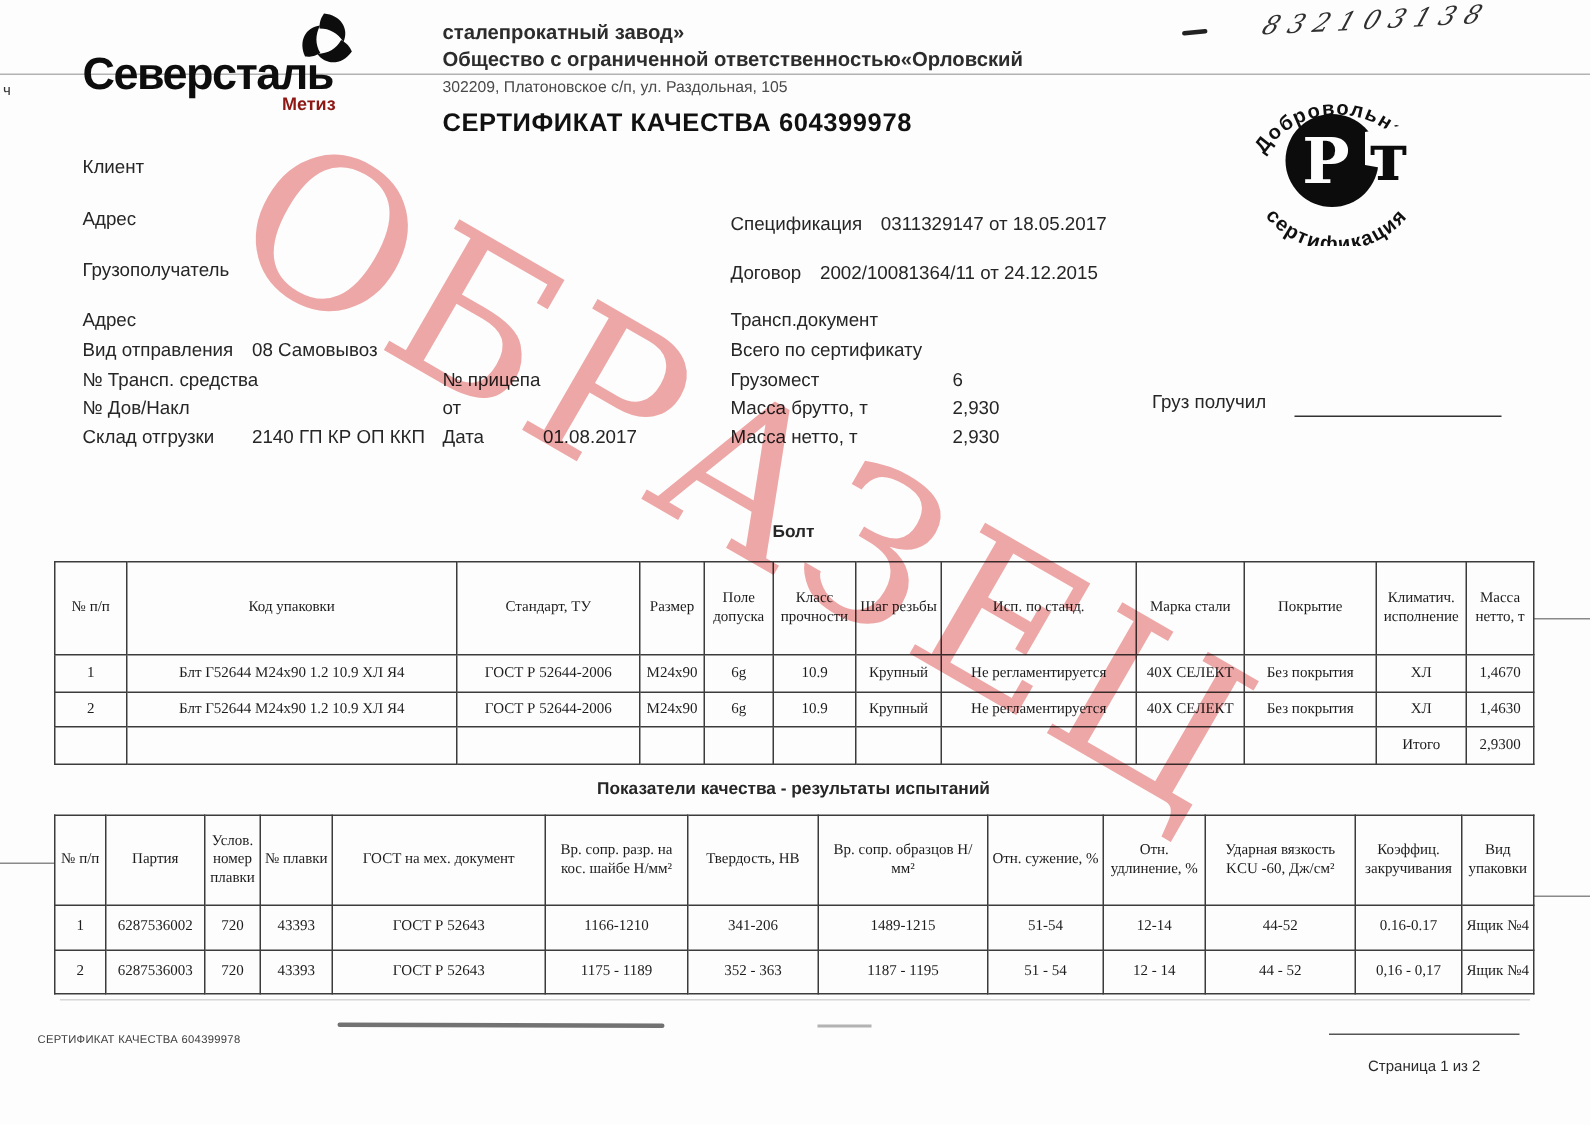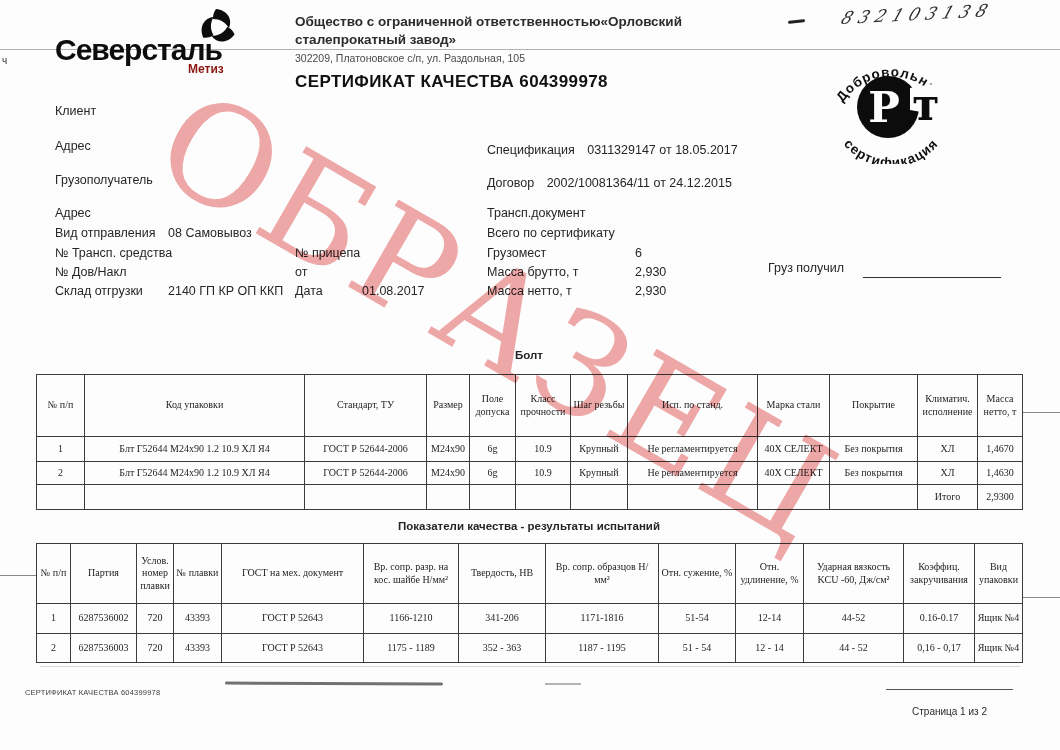--- a/index.html
+++ b/index.html
@@ -51,22 +51,22 @@
   <svg class="abs" style="left:198px;top:6px;" width="40" height="40" viewBox="0 0 40 40">
     <g transform="translate(20,21)" fill="#0d0d0d">
       <path d="M -2 -18 C 9 -17 15 -8 11 1 C 7 -5 2 -8 -5 -8 C -5 -13 -4 -15 -2 -18 Z"></path>
       <path transform="rotate(120)" d="M -2 -18 C 9 -17 15 -8 11 1 C 7 -5 2 -8 -5 -8 C -5 -13 -4 -15 -2 -18 Z"></path>
       <path transform="rotate(240)" d="M -2 -18 C 9 -17 15 -8 11 1 C 7 -5 2 -8 -5 -8 C -5 -13 -4 -15 -2 -18 Z"></path>
     </g>
   </svg>
   <div class="abs division" style="left:172px;top:62px;">Метиз</div>
 
   <div class="abs company" style="left:295px;top:13px;width:430px;">
+    <div>сталепрокатный завод»</div>
     <div>Общество с ограниченной ответственностью«Орловский</div>
-    <div>сталепрокатный завод»</div>
   </div>
   <div class="abs addr" style="left:295px;top:52px;">302209, Платоновское с/п, ул. Раздольная, 105</div>
   <div class="abs doc-title" style="left:295px;top:72px;">СЕРТИФИКАТ КАЧЕСТВА 604399978</div>
 
   <div class="abs handwriting" style="left:842px;top:4px;">832103138</div>
 
   <svg class="abs" style="left:818px;top:50px;" width="152" height="114" viewBox="0 0 152 114">
     <defs>
       <path id="arcTop" d="M 16 76 A 58 58 0 0 1 130 72"></path>
       <path id="arcBot" d="M 12 56 A 61 61 0 0 0 134 56"></path>
@@ -242,21 +242,21 @@
       <th>Вид упаковки</th>
     </tr>
     <tr style="height:30px;">
       <td>1</td>
       <td>6287536002</td>
       <td>720</td>
       <td>43393</td>
       <td>ГОСТ Р 52643</td>
       <td>1166-1210</td>
       <td>341-206</td>
-      <td>1171-1816</td>
+      <td>1489-1215</td>
       <td>51-54</td>
       <td>12-14</td>
       <td>44-52</td>
       <td>0.16-0.17</td>
       <td>Ящик №4</td>
     </tr>
     <tr style="height:29px;">
       <td>2</td>
       <td>6287536003</td>
       <td>720</td>

